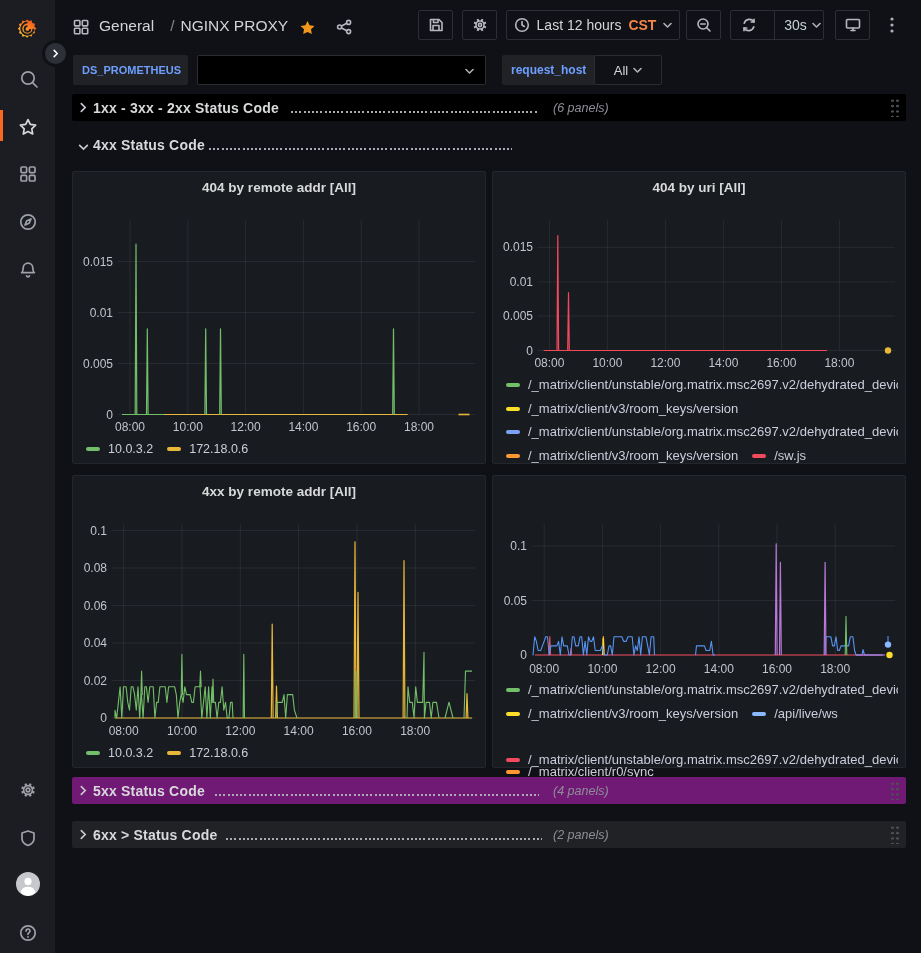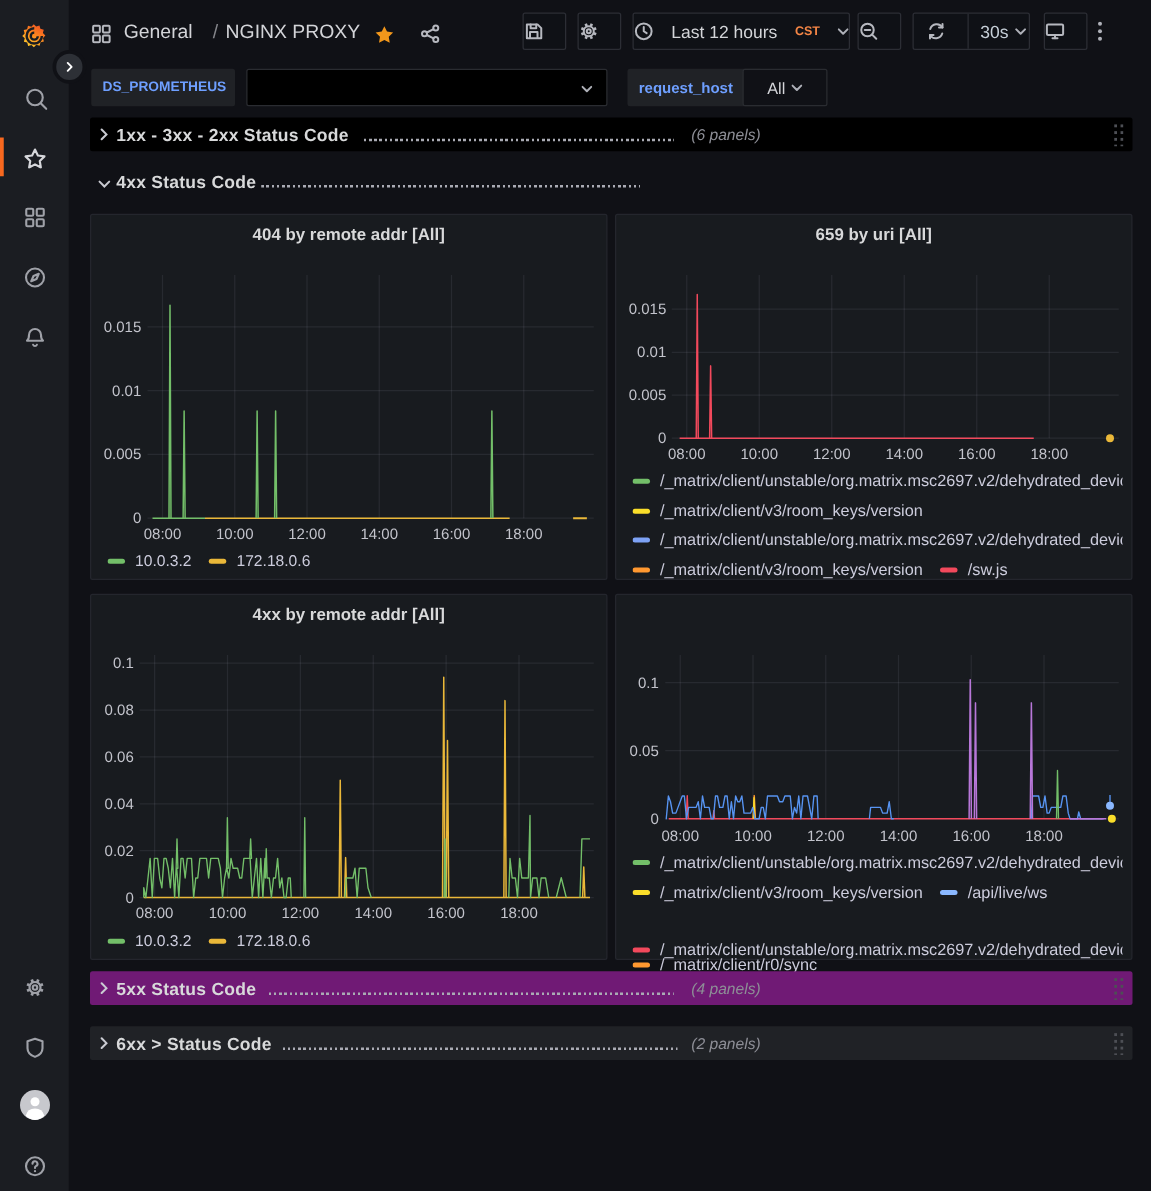--- a/index.html
+++ b/index.html
@@ -1,17 +1,17 @@
 <!DOCTYPE html>
 <html><head><meta charset="utf-8"><style>
 *{margin:0;padding:0;box-sizing:border-box;}
 body{width:921px;height:953px;background:#101116;font-family:"Liberation Sans",sans-serif;position:relative;overflow:hidden;}
 .sidebar{position:absolute;left:0;top:0;width:55px;height:953px;background:#1b1d22;}
 .sideitem{position:absolute;left:0;width:55px;height:40px;display:flex;align-items:center;justify-content:center;}
-.navbtn{position:absolute;top:10px;height:30px;border:1px solid #2c2e35;border-radius:2px;background:#0f1116;display:flex;align-items:center;justify-content:space-between;gap:7px;color:#c7d0d9;font-size:14px;}
+.navbtn{position:absolute;top:10px;height:30px;border:1px solid #2c2e35;border-radius:2px;background:#0f1116;display:flex;align-items:center;justify-content:center;gap:7px;color:#c7d0d9;font-size:14px;}
 .panel{position:absolute;width:414px;height:293px;background:#181b1f;border:1px solid #24262d;border-radius:2px;padding-left:32px;}
 .ptitle{position:absolute;left:0;top:8px;width:100%;text-align:center;font-size:13.5px;font-weight:700;color:#d8d9da;}
 .rowh{position:absolute;left:72px;width:834px;height:27px;border-radius:2px;}
 .rtitle{position:absolute;left:21px;top:6px;font-size:14px;font-weight:700;letter-spacing:0.2px;color:#d8d9da;white-space:nowrap;}
 .dots{position:absolute;top:17px;height:2px;background-image:repeating-linear-gradient(90deg,#aaabb4 0 2px,transparent 2px 4.2px);}
 .pcount{position:absolute;left:481px;top:7px;font-size:12.5px;font-style:italic;color:#8d8e96;white-space:nowrap;}
 .grip{position:absolute;right:6px;top:4px;width:10px;height:19px;background-image:radial-gradient(circle,#4d4f55 1.2px,transparent 1.4px);background-size:5px 5.4px;}
 .vlabel{position:absolute;top:55px;height:30px;background:#202226;border-radius:2px;display:flex;align-items:center;color:#6e9fff;font-size:11px;font-weight:700;padding:0 9px;}
 </style></head><body>
 
@@ -136,21 +136,21 @@
       <line x1="9.65" y1="4.03" x2="10.45" y2="2.09" stroke="#b6b8bf" stroke-width="2.1"></line>
       <line x1="11.97" y1="6.35" x2="13.91" y2="5.55" stroke="#b6b8bf" stroke-width="2.1"></line>
     </svg>
   </div>
 <div class="navbtn" style="left:506px;width:174px;">
     <svg width="16" height="16" viewBox="0 0 16 16" style="">
       <circle cx="8" cy="8" r="6.3" stroke="#b6b8bf" stroke-width="1.6" fill="none" stroke-linecap="round" stroke-linejoin="round"></circle>
       <path d="M8 4.6 V8 l2.3 1.5" stroke="#b6b8bf" stroke-width="1.6" fill="none" stroke-linecap="round" stroke-linejoin="round"></path>
     </svg>
     <span style="color:#d4d5d9;">Last 12 hours</span>
-    <span style="color:#f58646;font-weight:700;font-size:10px;">CST</span>
+    <span style="color:#f58646;font-weight:700;font-size:14px;">CST</span>
     <svg width="9" height="7" viewBox="0 0 9 7" style="">
       <path d="M1 1.5 L4.5 5 L8 1.5" stroke="#aeb0b8" stroke-width="1.6" fill="none" stroke-linecap="round" stroke-linejoin="round"></path>
     </svg>
   </div>
 <div class="navbtn" style="left:686px;width:35px;">
     <svg width="16" height="16" viewBox="0 0 16 16" style="">
       <circle cx="7" cy="7" r="5" stroke="#b6b8bf" stroke-width="1.6" fill="none" stroke-linecap="round" stroke-linejoin="round"></circle>
       <line x1="10.7" y1="10.7" x2="14" y2="14" stroke="#b6b8bf" stroke-width="1.6" fill="none" stroke-linecap="round" stroke-linejoin="round"></line>
       <line x1="4.8" y1="7" x2="9.2" y2="7" stroke="#b6b8bf" stroke-width="1.6" fill="none" stroke-linecap="round" stroke-linejoin="round"></line>
     </svg>
@@ -240,21 +240,21 @@
       <polyline points="385.5,242.5 396.5,242.5" fill="none" stroke="#eab839" stroke-width="1.6" stroke-linejoin="round"></polyline>
       <polyline points="62.2,242.5 63.0,72.2 63.8,242.5" fill="none" stroke="#73bf69" stroke-width="1.2" stroke-linejoin="round"></polyline>
       <polyline points="73.5,242.5 74.3,156.8 75.1,242.5" fill="none" stroke="#73bf69" stroke-width="1.2" stroke-linejoin="round"></polyline>
       <polyline points="131.9,242.5 132.7,156.8 133.5,242.5" fill="none" stroke="#73bf69" stroke-width="1.2" stroke-linejoin="round"></polyline>
       <polyline points="146.7,242.5 147.5,156.8 148.3,242.5" fill="none" stroke="#73bf69" stroke-width="1.2" stroke-linejoin="round"></polyline>
       <polyline points="319.7,242.5 320.5,156.8 321.3,242.5" fill="none" stroke="#73bf69" stroke-width="1.2" stroke-linejoin="round"></polyline>
     </svg>
 <div style="position:absolute;left:13px;top:267px;height:18px;line-height:18px;width:360px;overflow:hidden;white-space:nowrap;font-size:12.5px;color:#ccccdc;"><span style="display:inline-block;width:14px;height:4px;border-radius:2px;background:#73bf69;vertical-align:middle;margin-right:8px;"></span><span style="vertical-align:middle;margin-right:14px;">10.0.3.2</span><span style="display:inline-block;width:14px;height:4px;border-radius:2px;background:#eab839;vertical-align:middle;margin-right:8px;"></span><span style="vertical-align:middle;margin-right:14px;">172.18.0.6</span></div>
   </div>
 <div class="panel" style="left:492px;top:171px;">
-<div class="ptitle">659 by uri [All]</div>
+<div class="ptitle">404 by uri [All]</div>
 <svg width="412" height="291" viewBox="0 0 412 291" style="position:absolute;left:0;top:0;" font-family="Liberation Sans, sans-serif">
       <line x1="56.4" y1="48" x2="56.4" y2="178.5" stroke="rgba(204,204,220,0.09)" stroke-width="1"></line>
       <line x1="114.4" y1="48" x2="114.4" y2="178.5" stroke="rgba(204,204,220,0.09)" stroke-width="1"></line>
       <line x1="172.4" y1="48" x2="172.4" y2="178.5" stroke="rgba(204,204,220,0.09)" stroke-width="1"></line>
       <line x1="230.4" y1="48" x2="230.4" y2="178.5" stroke="rgba(204,204,220,0.09)" stroke-width="1"></line>
       <line x1="288.4" y1="48" x2="288.4" y2="178.5" stroke="rgba(204,204,220,0.09)" stroke-width="1"></line>
       <line x1="346.4" y1="48" x2="346.4" y2="178.5" stroke="rgba(204,204,220,0.09)" stroke-width="1"></line>
       <line x1="44.4" y1="144.0" x2="402" y2="144.0" stroke="rgba(204,204,220,0.09)" stroke-width="1"></line>
       <line x1="44.4" y1="109.9" x2="402" y2="109.9" stroke="rgba(204,204,220,0.09)" stroke-width="1"></line>
       <line x1="44.4" y1="75.3" x2="402" y2="75.3" stroke="rgba(204,204,220,0.09)" stroke-width="1"></line>

